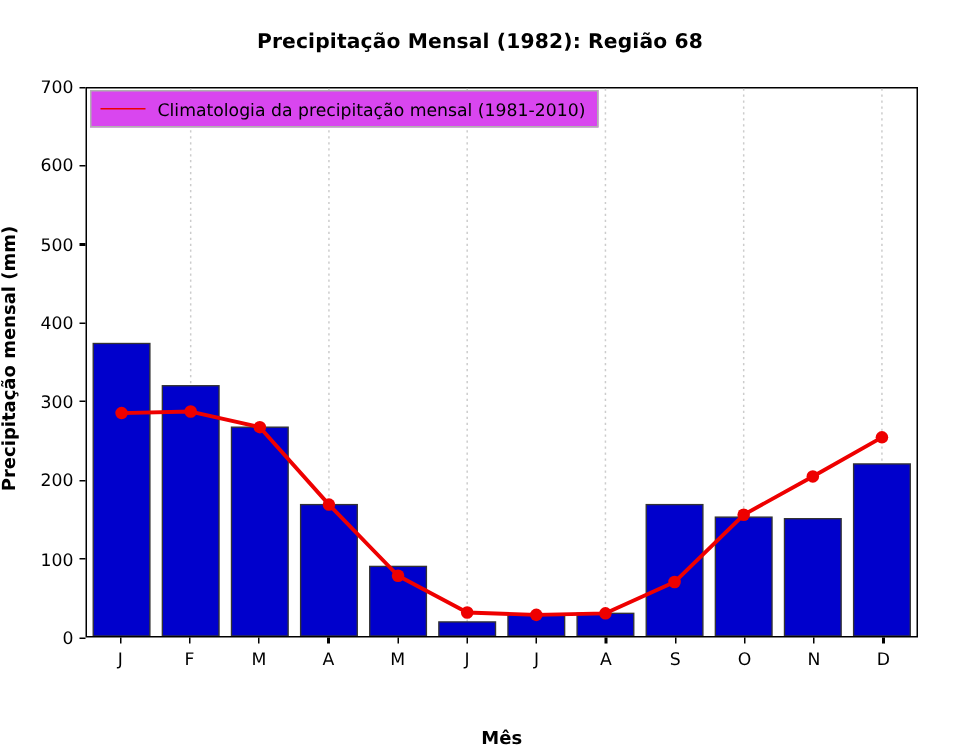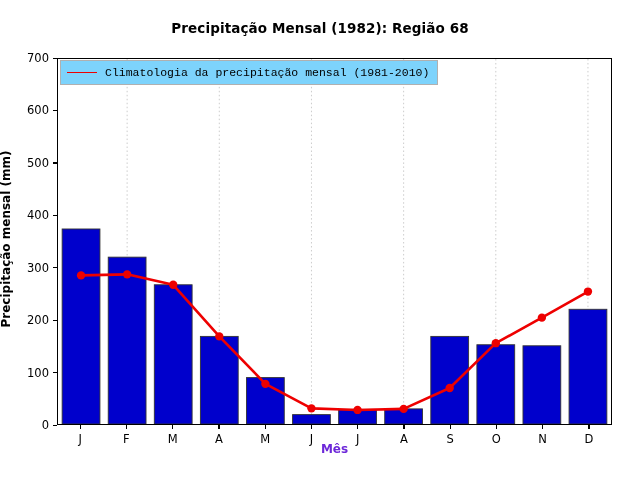--- a/index.html
+++ b/index.html
@@ -55,26 +55,26 @@
     width: 500px;
     text-align: center;
     transform: rotate(-90deg);
     font-size: 12px;
     font-weight: bold;
     color: #000000;
   }
   #x-axis-label {
     position: absolute;
     left: 57px;
-    top: 442px;
+    top: 485px;
     width: 555px;
     text-align: center;
     font-size: 12px;
     font-weight: bold;
-    color: #6d28d9;
+    color: #000000;
   }
   .y-tick-label {
     position: absolute;
     right: 645px;
     width: 60px;
     text-align: right;
     font-size: 11.5px;
     color: #000000;
     transform: translateY(-50%);
   }
@@ -84,28 +84,27 @@
     color: #000000;
     text-align: center;
     transform: translateX(-50%);
     top: 432px;
   }
   #legend {
     position: absolute;
     left: 60px;
     top: 60px;
     border: 1px solid #b0b0b0;
-    background: #7dd3fc;
+    background: #d946ef;
     padding: 4px 8px 4px 6px;
     display: flex;
     align-items: center;
     gap: 8px;
     box-sizing: border-box;
     height: 25px;
-    font-family: Liberation Mono, monospace;
   }
   #legend-line-sample {
     display: block;
     width: 30px;
     height: 0;
     border-top: 1.8px solid #ee0000;
   }
   #legend-label {
     font-size: 11.5px;
     color: #000000;

